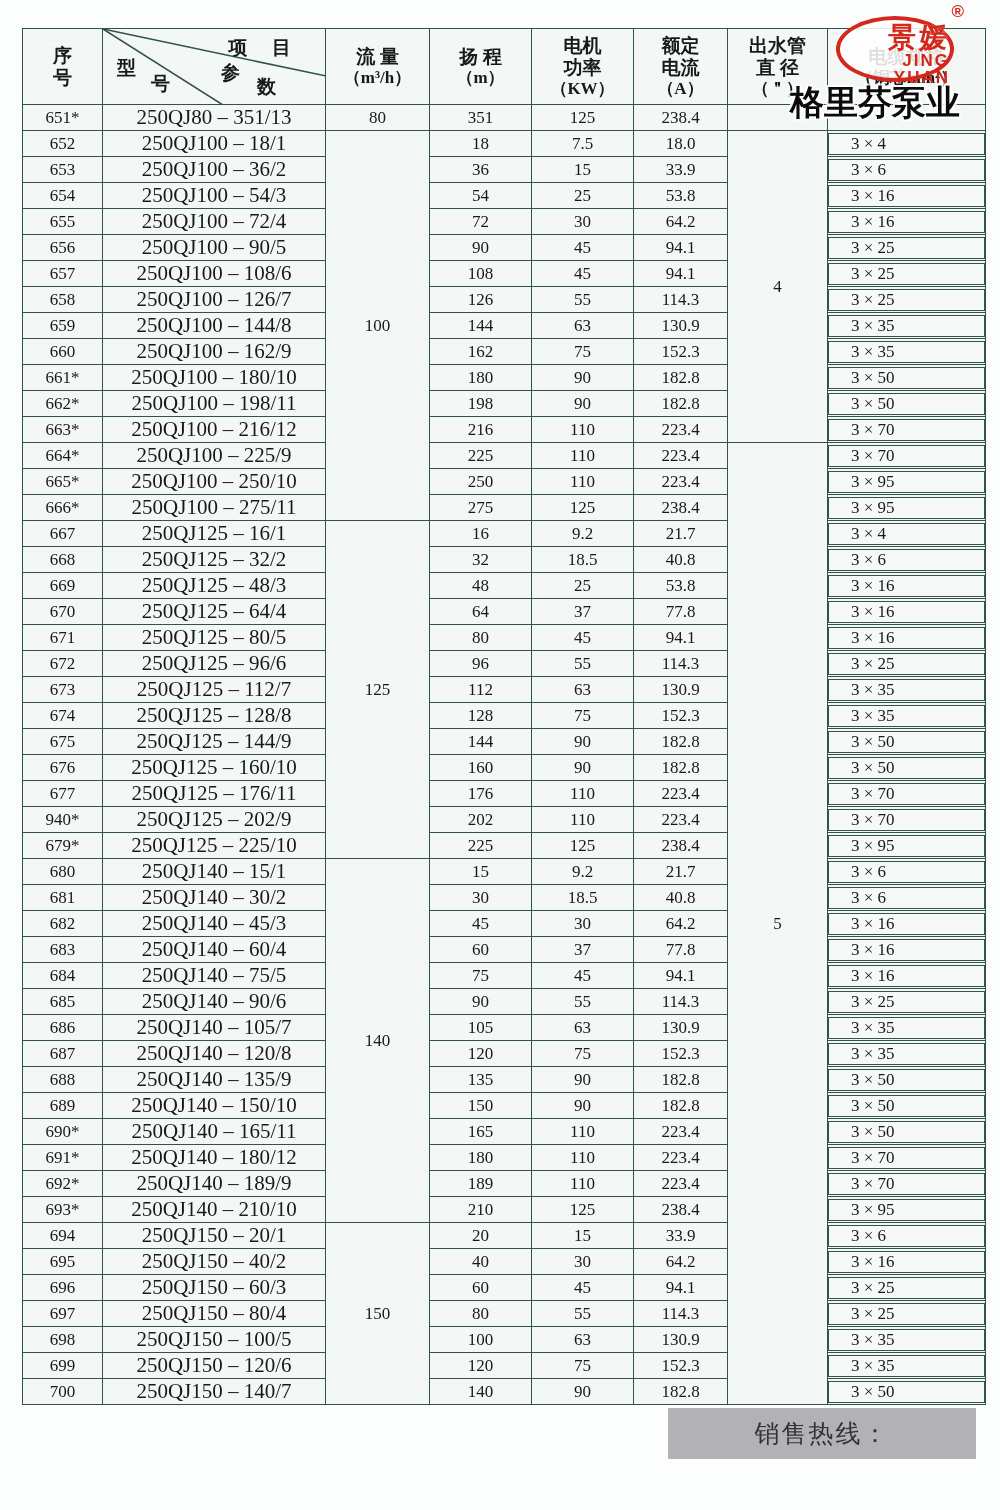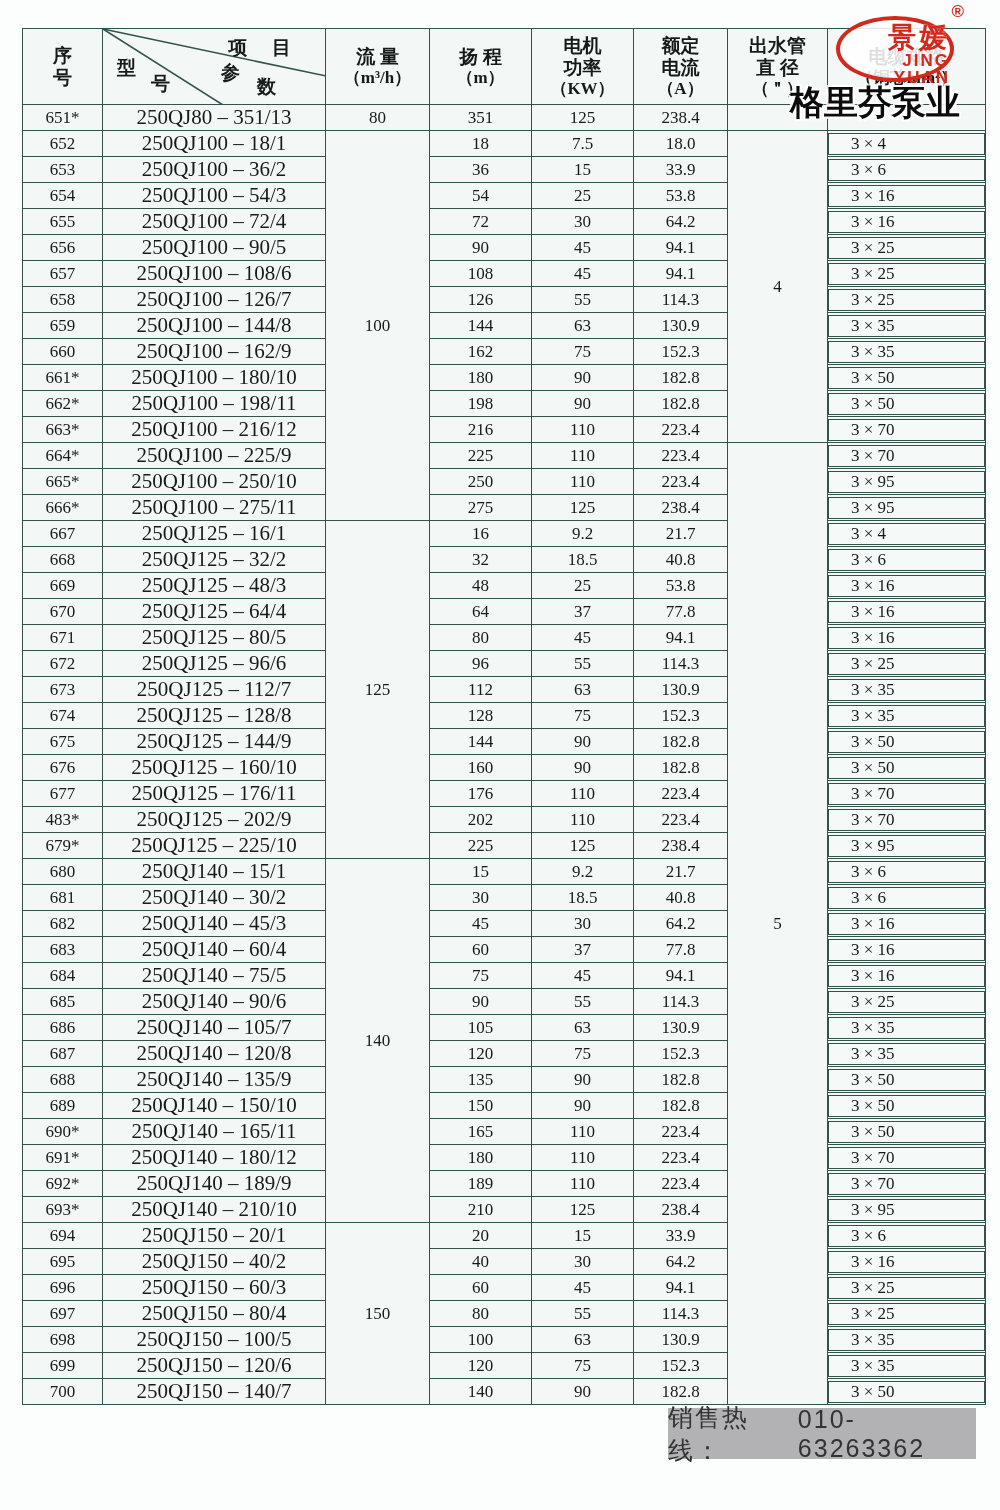--- a/index.html
+++ b/index.html
@@ -413,21 +413,21 @@
           <td class="serial">677</td>
           <td class="model">250QJ125 – 176/11</td>
           <td class="">176</td>
           <td class="">110</td>
           <td class="">223.4</td>
           <td class="cable">
             <div class="box">3 × 70</div>
           </td>
         </tr>
         <tr>
-          <td class="serial">483*</td>
+          <td class="serial">940*</td>
           <td class="model">250QJ125 – 202/9</td>
           <td class="">202</td>
           <td class="">110</td>
           <td class="">223.4</td>
           <td class="cable">
             <div class="box">3 × 70</div>
           </td>
         </tr>
         <tr>
           <td class="serial">679*</td>
@@ -659,16 +659,15 @@
       <span class="cn">景媛</span>
       <span class="en">JING YUAN</span>
     </div>
     <span class="reg">®</span>
   </div>
 
   <div class="watermark">格里芬泵业</div>
 
   <div class="hotline">
     <span>销售热线：</span>
-      <span>010-63263362</span>
   </div>
 
 </div>
 
 </body></html>

